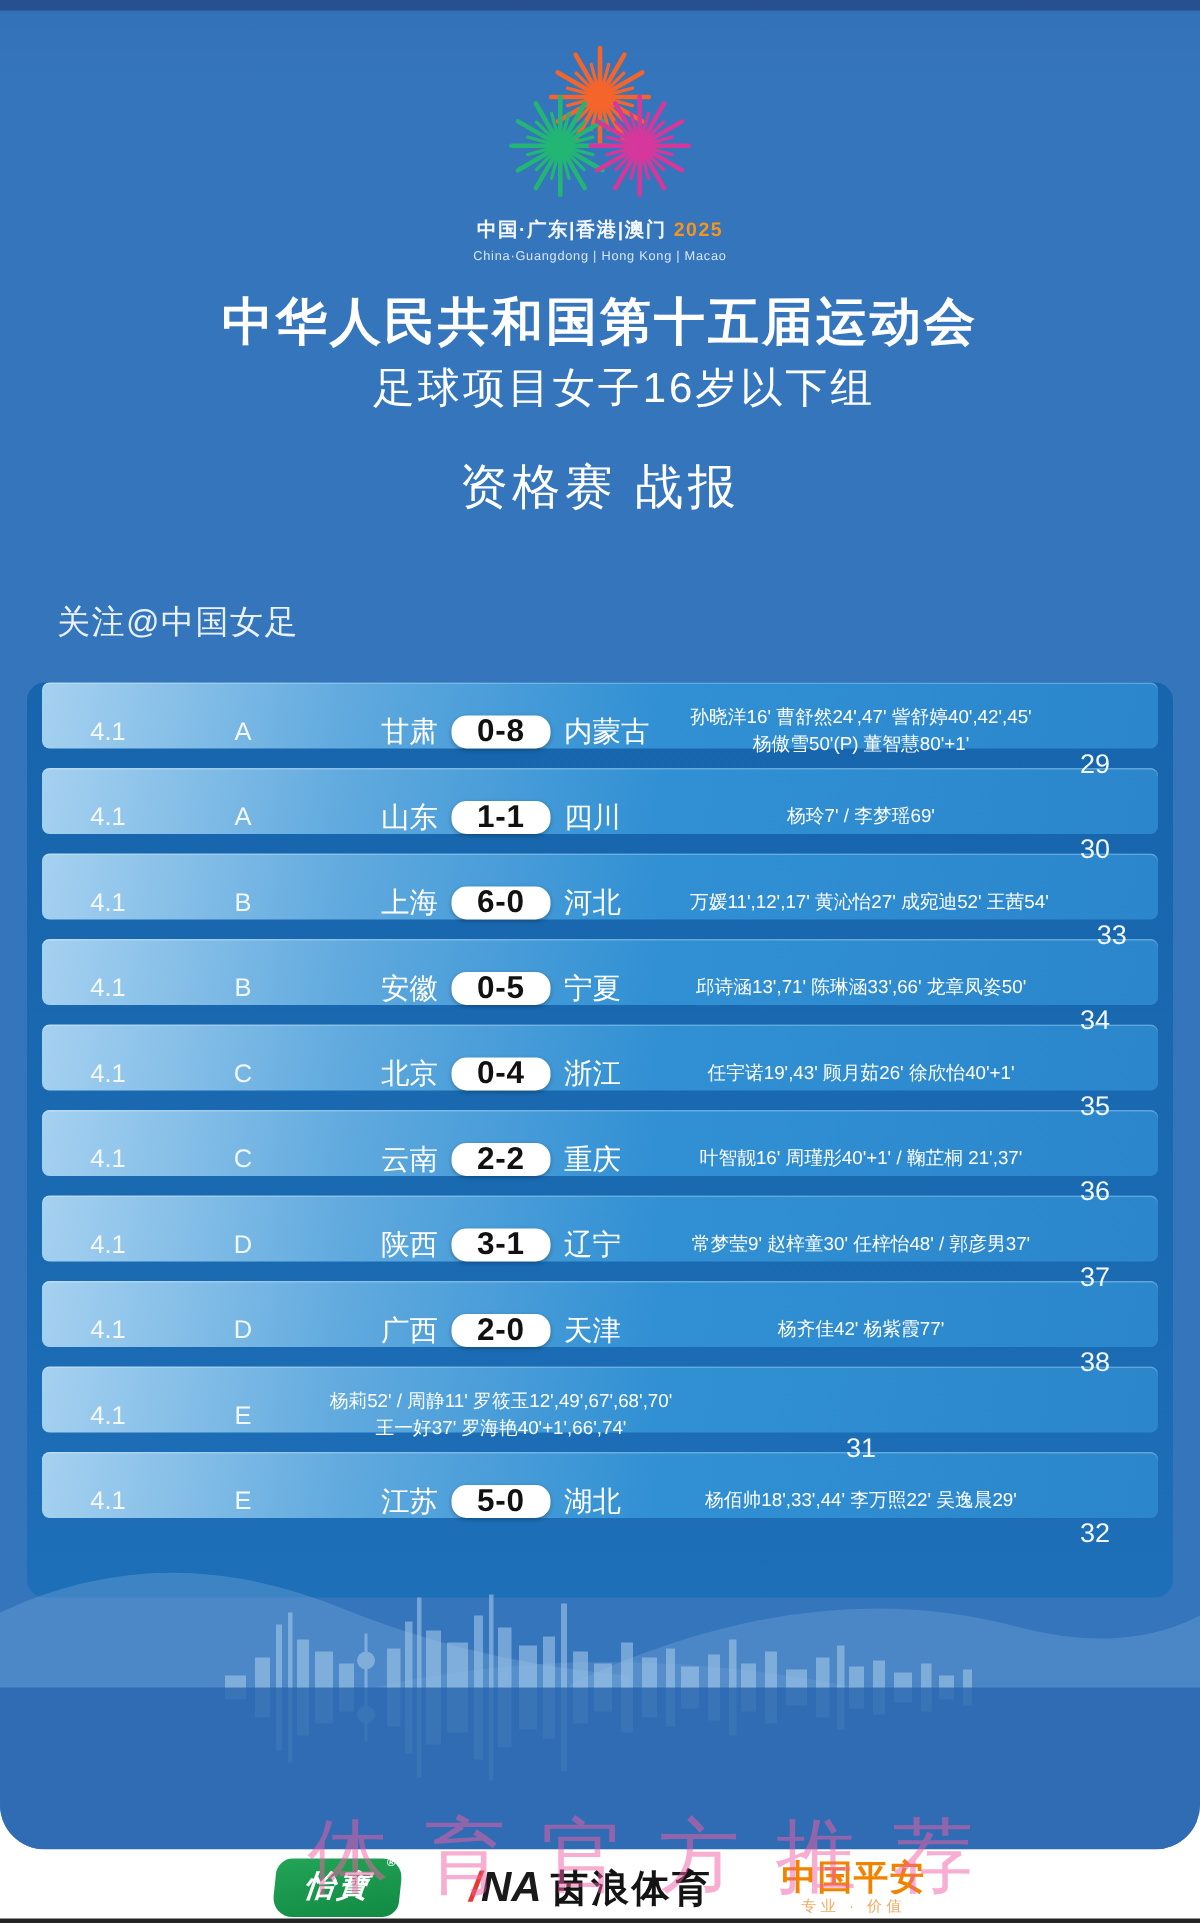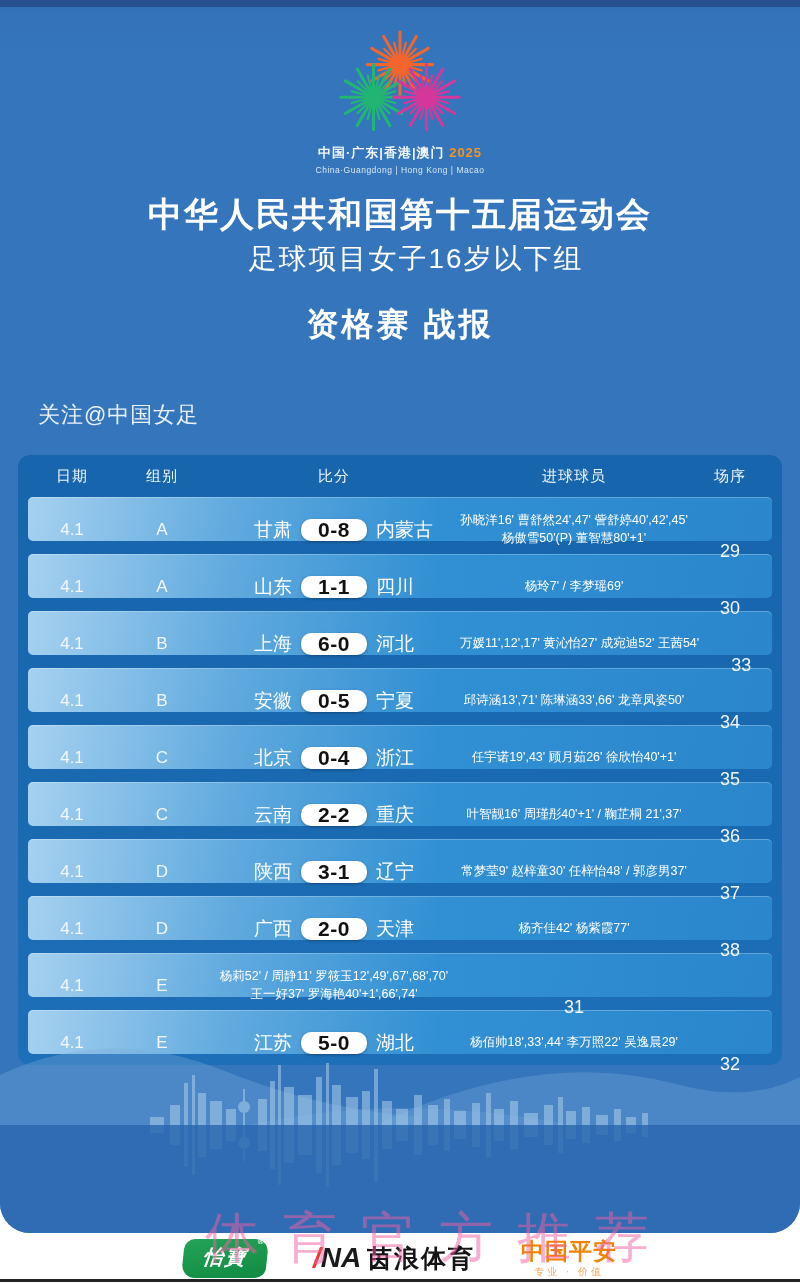--- a/index.html
+++ b/index.html
@@ -23,21 +23,21 @@
   .title-1{
     position:absolute;left:0;top:192px;width:100%;text-align:center;
     font-size:34px;font-weight:bold;color:#ffffff;letter-spacing:2px;
   }
   .title-2{
     position:absolute;left:0;top:240px;width:100%;text-align:center;
     font-size:28px;color:#ffffff;letter-spacing:2px;padding-left:16px;
   }
   .title-3{
     position:absolute;left:0;top:303px;width:100%;text-align:center;
-    font-size:32px;font-weight:bold;color:#ffffff;letter-spacing:3px;
+    font-size:32px;font-weight:normal;color:#ffffff;letter-spacing:3px;
   }
   .follow{
     position:absolute;left:38px;top:400px;
     font-size:22px;color:#e9f2fb;letter-spacing:1px;
   }
   
   .panel{
     position:absolute;left:18px;top:455px;width:764px;height:610px;
     background:linear-gradient(180deg,#1765ac 0%,#1a6ab2 60%,#1d6fb7 100%);
     border-radius:12px;box-sizing:border-box;padding:0 10px;
@@ -145,27 +145,20 @@
     <div class="logo-line-cn"><span>中国·广东|香港|澳门</span> <span class="year">2025</span></div>
     <div class="logo-line-en">China·Guangdong | Hong Kong | Macao</div>
   </div>
 
   <div class="title-1">中华人民共和国第十五届运动会</div>
   <div class="title-2">足球项目女子16岁以下组</div>
   <div class="title-3">资格赛 战报</div>
   <div class="follow">关注@中国女足</div>
 
   <div class="panel">
-    <div class="thead">
-      <span class="th">日期</span>
-      <span class="th">组别</span>
-      <span class="th">比分</span>
-      <span class="th">进球球员</span>
-      <span class="th">场序</span>
-    </div>
 
     <div class="row">
       <span class="c date">4.1</span>
       <span class="c group">A</span>
       <div class="c match">
         <span class="home">甘肃</span>
         <span class="pill">0-8</span>
         <span class="away">内蒙古</span>
       </div>
       <div class="c scorers">

